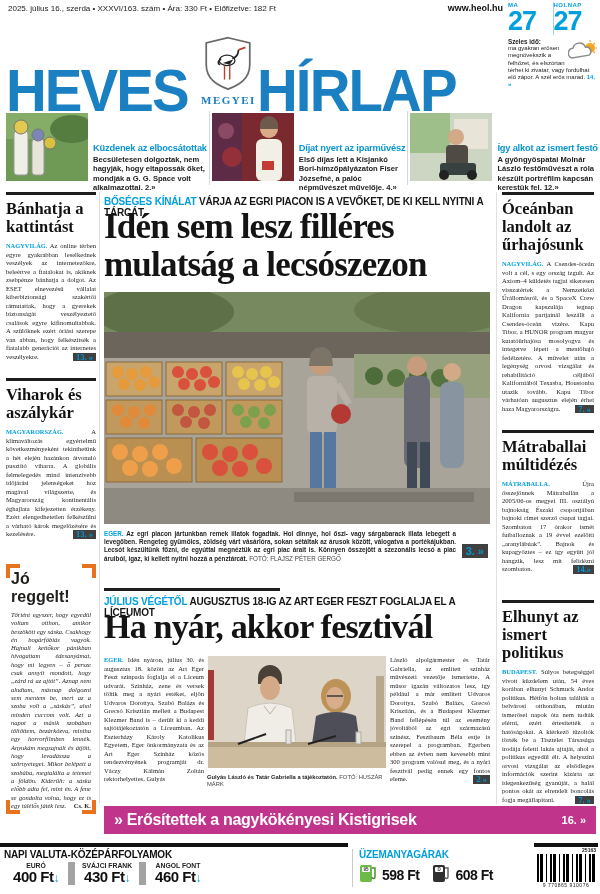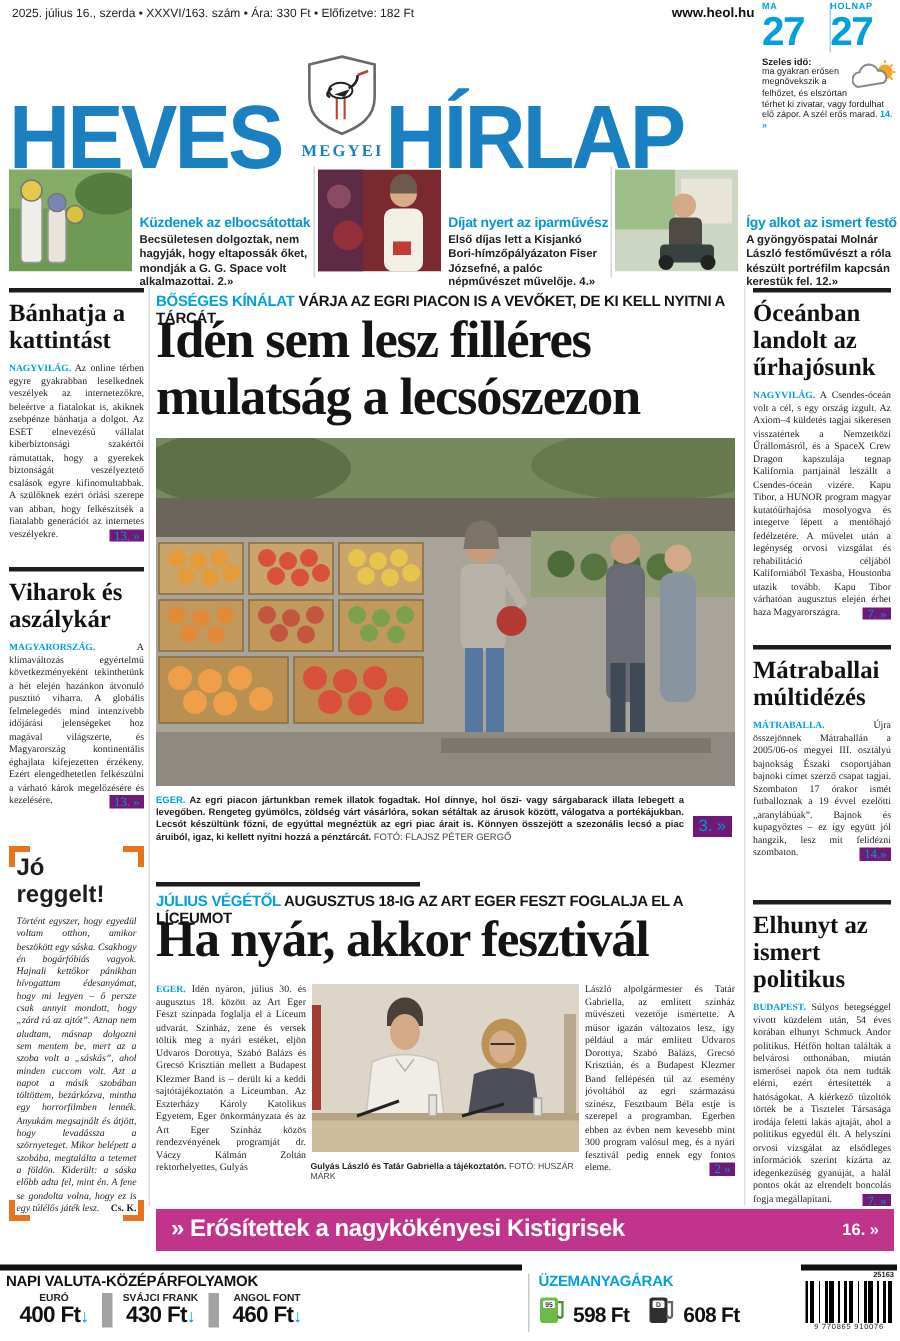--- a/index.html
+++ b/index.html
@@ -32,21 +32,21 @@
   .t-title{font-size:9.3px;font-weight:800;color:#0a96d2;white-space:nowrap;letter-spacing:-0.2px;margin-top:28px;}
   .t-body{font-size:7.6px;line-height:9.4px;font-weight:600;color:#222;margin-top:2px;}
   .t-page{font-weight:800;}
   
   .vline{position:absolute;top:192px;width:1px;height:612px;background:#e0e0e0;}
   .rule{height:3px;background:#1d1d1b;margin-bottom:5px;}
   .col-art{position:absolute;overflow:hidden;}
   .col-headline{font-family:"Liberation Serif",serif;font-weight:600;font-size:16.5px;line-height:1.1;color:#121212;margin:1px 0 6px;}
   .lead{color:#00a0de;font-weight:800;font-size:6.4px;}
   .bodytext{font-family:"Liberation Serif",serif;font-size:6.6px;line-height:8.5px;text-align:justify;color:#1d1d1d;}
-  .pr{background:#701a75;color:#0098d8;font-weight:400;font-size:8.5px;padding:0 3px;display:inline-block;float:right;}
+  .pr{background:#404040;color:#0098d8;font-weight:700;font-size:8.5px;padding:0 3px;display:inline-block;float:right;}
   #leftcol{position:absolute;left:6px;top:192px;width:90px;height:648px;}
   #rightcol{position:absolute;left:502px;top:192px;width:92px;height:648px;}
   
   #gm{position:absolute;left:0;top:372px;width:90px;height:250px;padding:6px 5px;box-sizing:border-box;}
   .gm-corner{position:absolute;width:10px;height:10px;border:0 solid #e8731e;}
   .gm-tl{top:0;left:0;border-top-width:4px;border-left-width:4px;}
   .gm-tr{top:0;right:0;border-top-width:4px;border-right-width:4px;}
   .gm-bl{bottom:0;left:0;border-bottom-width:4px;border-left-width:4px;}
   .gm-br{bottom:0;right:0;border-bottom-width:4px;border-right-width:4px;}
   .gm-title{font-size:16px;font-weight:800;color:#1d1d1b;margin-bottom:5px;}

